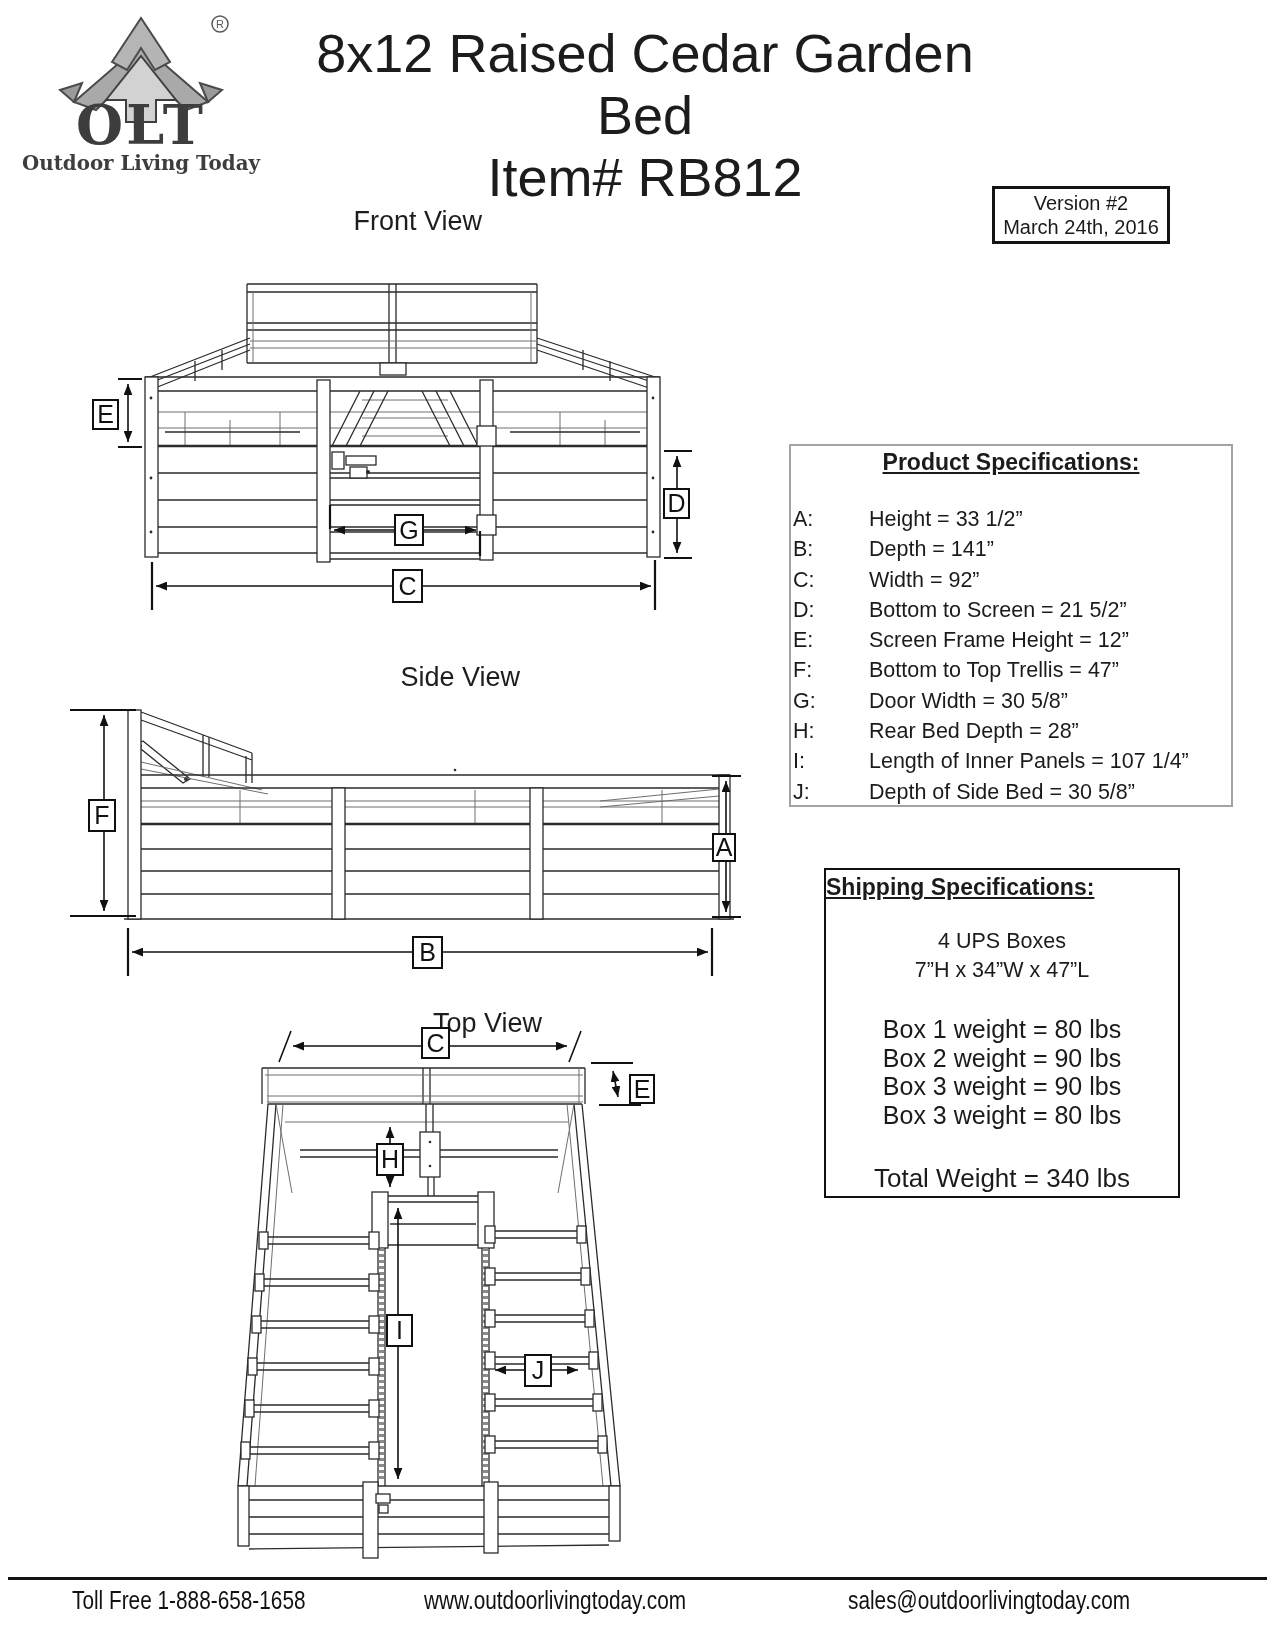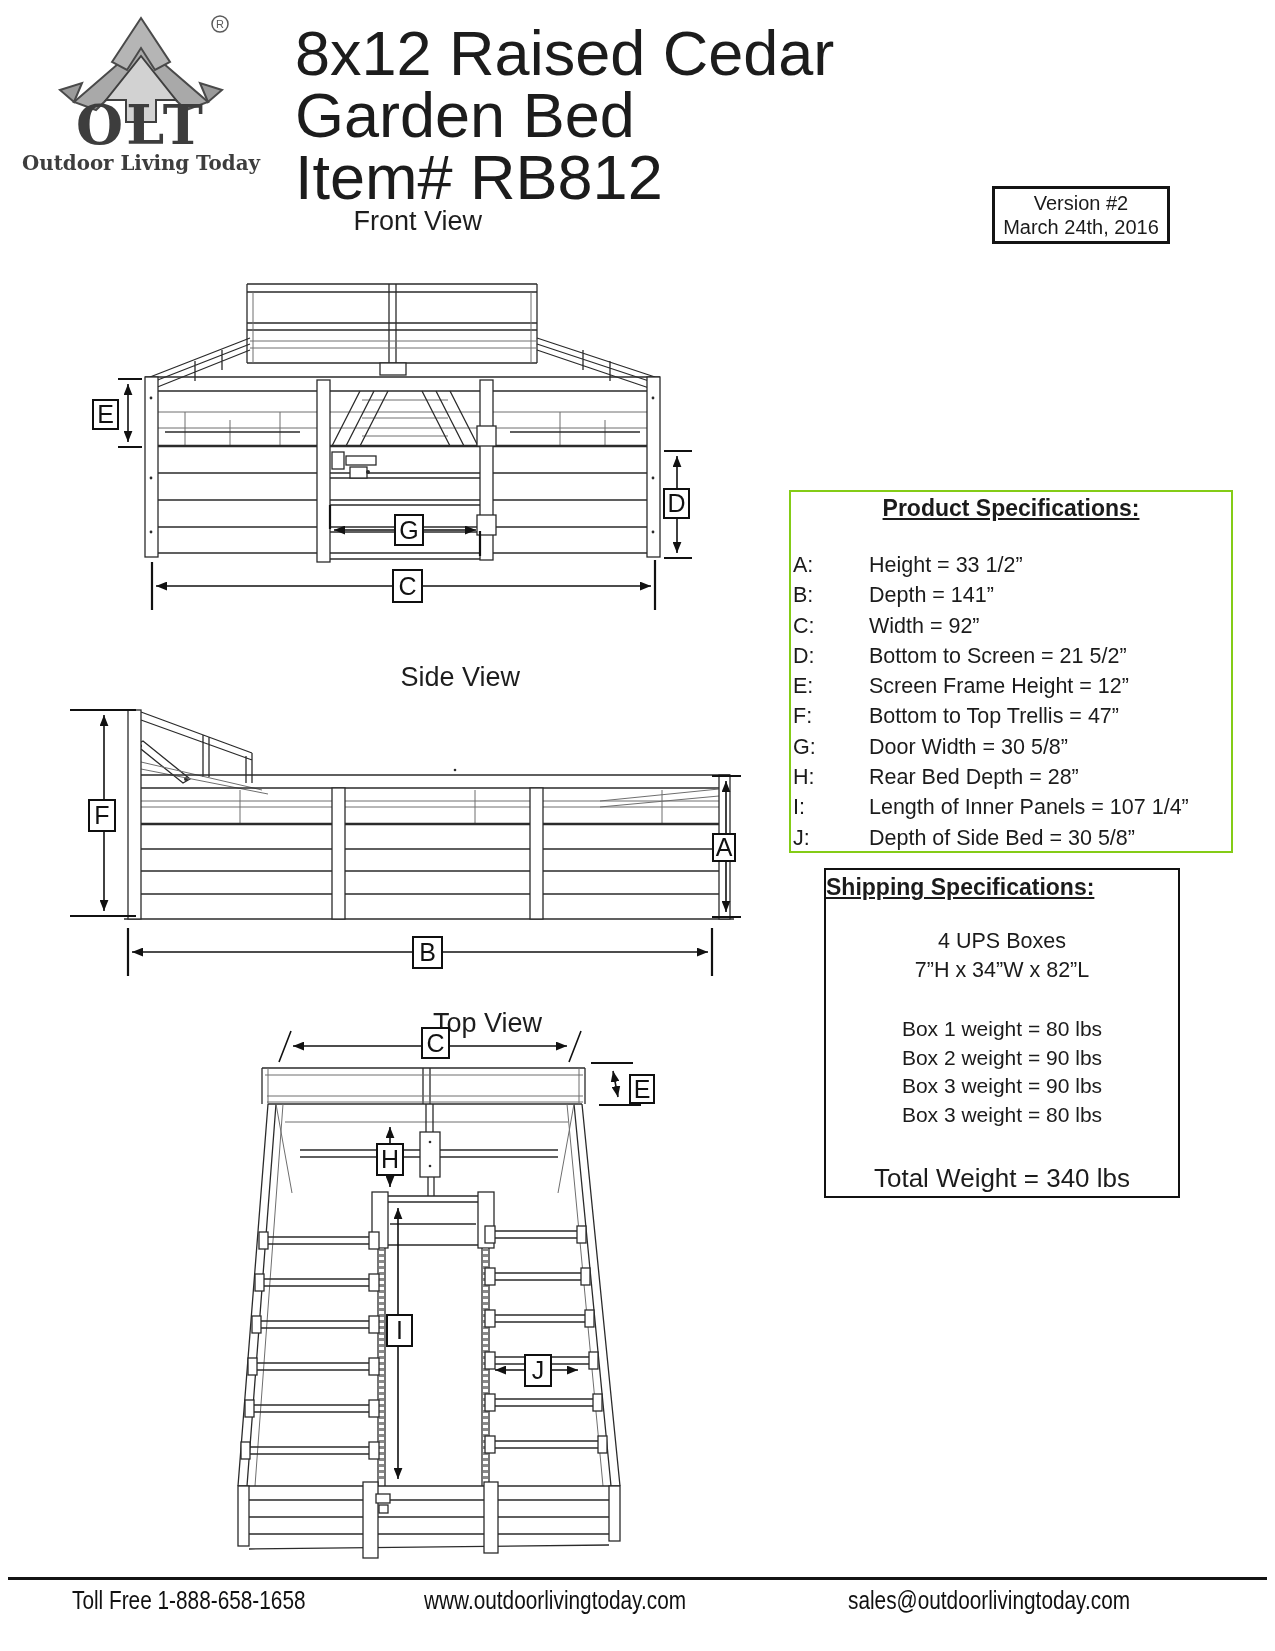--- a/index.html
+++ b/index.html
@@ -1,45 +1,45 @@
 <!DOCTYPE html>
 <html><head>
 <meta charset="utf-8">
 <style>
   html,body{margin:0;padding:0;background:#fff;}
   #page{position:relative;width:1275px;height:1651px;background:#ffffff;overflow:hidden;
         font-family:"Liberation Sans",sans-serif;color:#1b1b1b;}
   .abs{position:absolute;}
 
   
-  #main-title{left:295px;top:22px;width:700px;text-align:left;
-              font-size:63px;line-height:62px;color:#1c1c1c;letter-spacing:0px;}
+  #main-title{left:295px;top:22px;width:700px;text-align:center;
+              font-size:54px;line-height:62px;color:#1c1c1c;letter-spacing:0px;}
   #version-box{left:992px;top:186px;width:172px;height:52px;border:3px solid #141414;
                display:flex;flex-direction:column;align-items:center;justify-content:center;
                font-size:20px;line-height:24px;text-align:center;}
 
   
   .view-title{width:220px;text-align:right;font-size:27px;color:#1d1d1d;}
 
   
-  #product-specs-box{left:789px;top:490px;width:444px;height:363px;border:2px solid #84cc16;
+  #product-specs-box{left:789px;top:444px;width:444px;height:363px;border:2px solid #a3a3a3;
                      box-sizing:border-box;}
   #product-specs-box .box-title{margin-top:3px;text-align:center;font-size:23px;font-weight:bold;
                      text-decoration:underline;}
   #spec-rows{margin-top:28px;font-size:21.5px;line-height:30.3px;}
   .spec-row{display:flex;}
   .spec-letter{width:76px;padding-left:2px;flex:none;}
   .spec-text{flex:1;}
 
   #shipping-box{left:824px;top:868px;width:356px;height:330px;border:2px solid #111;
                 box-sizing:border-box;text-align:center;}
   #shipping-box .box-title{margin-top:4px;text-align:left;font-size:23px;font-weight:bold;
                 text-decoration:underline;}
   .ship-lines{margin-top:26px;font-size:21.5px;line-height:29px;}
-  .ship-weights{margin-top:30px;font-size:21px;line-height:28.6px;text-align:center;}
+  .ship-weights{margin-top:30px;font-size:25px;line-height:28.6px;text-align:center;}
   .ship-total{margin-top:34px;font-size:26px;}
 
   
   .dim-label{display:flex;align-items:center;justify-content:center;background:#fff;
              border:2px solid #0f0f0f;font-size:25px;color:#111;line-height:1;box-sizing:border-box;}
 
   
   svg{display:block;}
   .ln{stroke:#2b2b2b;stroke-width:1.3;fill:none;}
   .ln2{stroke:#2b2b2b;stroke-width:2.4;fill:none;}
@@ -249,21 +249,21 @@
   </svg>
 
   <div class="abs dim-label" style="left:88px;top:799px;width:28px;height:33px;">F</div>
   <div class="abs dim-label" style="left:712px;top:833px;width:24px;height:29px;">A</div>
   <div class="abs dim-label" style="left:412px;top:936px;width:31px;height:33px;">B</div>
 
   <div class="abs" id="shipping-box">
     <div class="box-title">Shipping Specifications:</div>
     <div class="ship-lines">
       <div>4 UPS Boxes</div>
-      <div>7”H x 34”W x 82”L</div>
+      <div>7”H x 34”W x 47”L</div>
     </div>
     <div class="ship-weights">
       <div>Box 1 weight = 80 lbs</div>
       <div>Box 2 weight = 90 lbs</div>
       <div>Box 3 weight = 90 lbs</div>
       <div>Box 3 weight = 80 lbs</div>
     </div>
     <div class="ship-total">Total Weight = 340 lbs</div>
   </div>
 

